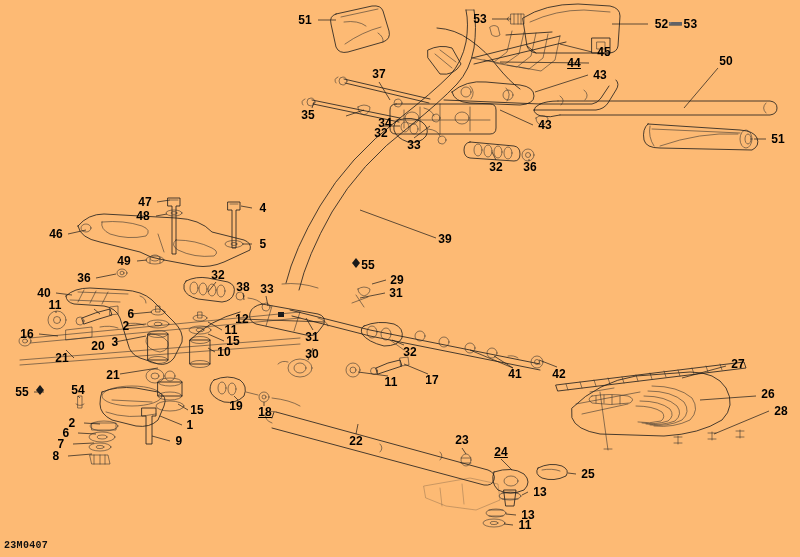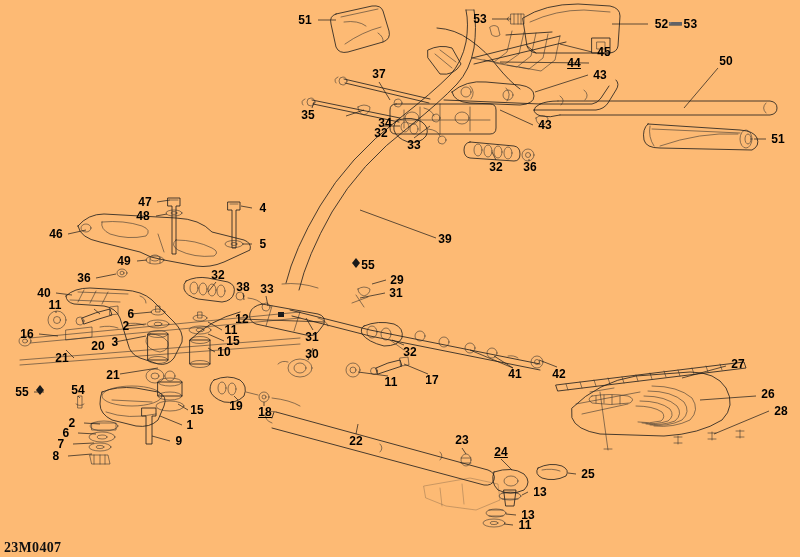--- a/index.html
+++ b/index.html
@@ -35,22 +35,22 @@
     transform: translate(-50%, -50%);
     letter-spacing: 0.2px;
   }
   .callout.arrowpair {
     font-size: 12px;
   }
   #diagram-code {
     position: absolute;
     left: 4px;
     top: 540px;
-    font-family: Liberation Serif, serif;
-    font-size: 14px;
+    font-family: Liberation Mono, monospace;
+    font-size: 10px;
     font-weight: bold;
     color: #111111;
     letter-spacing: 0.3px;
   }
   .ink {
     fill: none;
     stroke: #1a1a1a;
     stroke-width: 0.8;
     stroke-linecap: round;
     stroke-linejoin: round;

